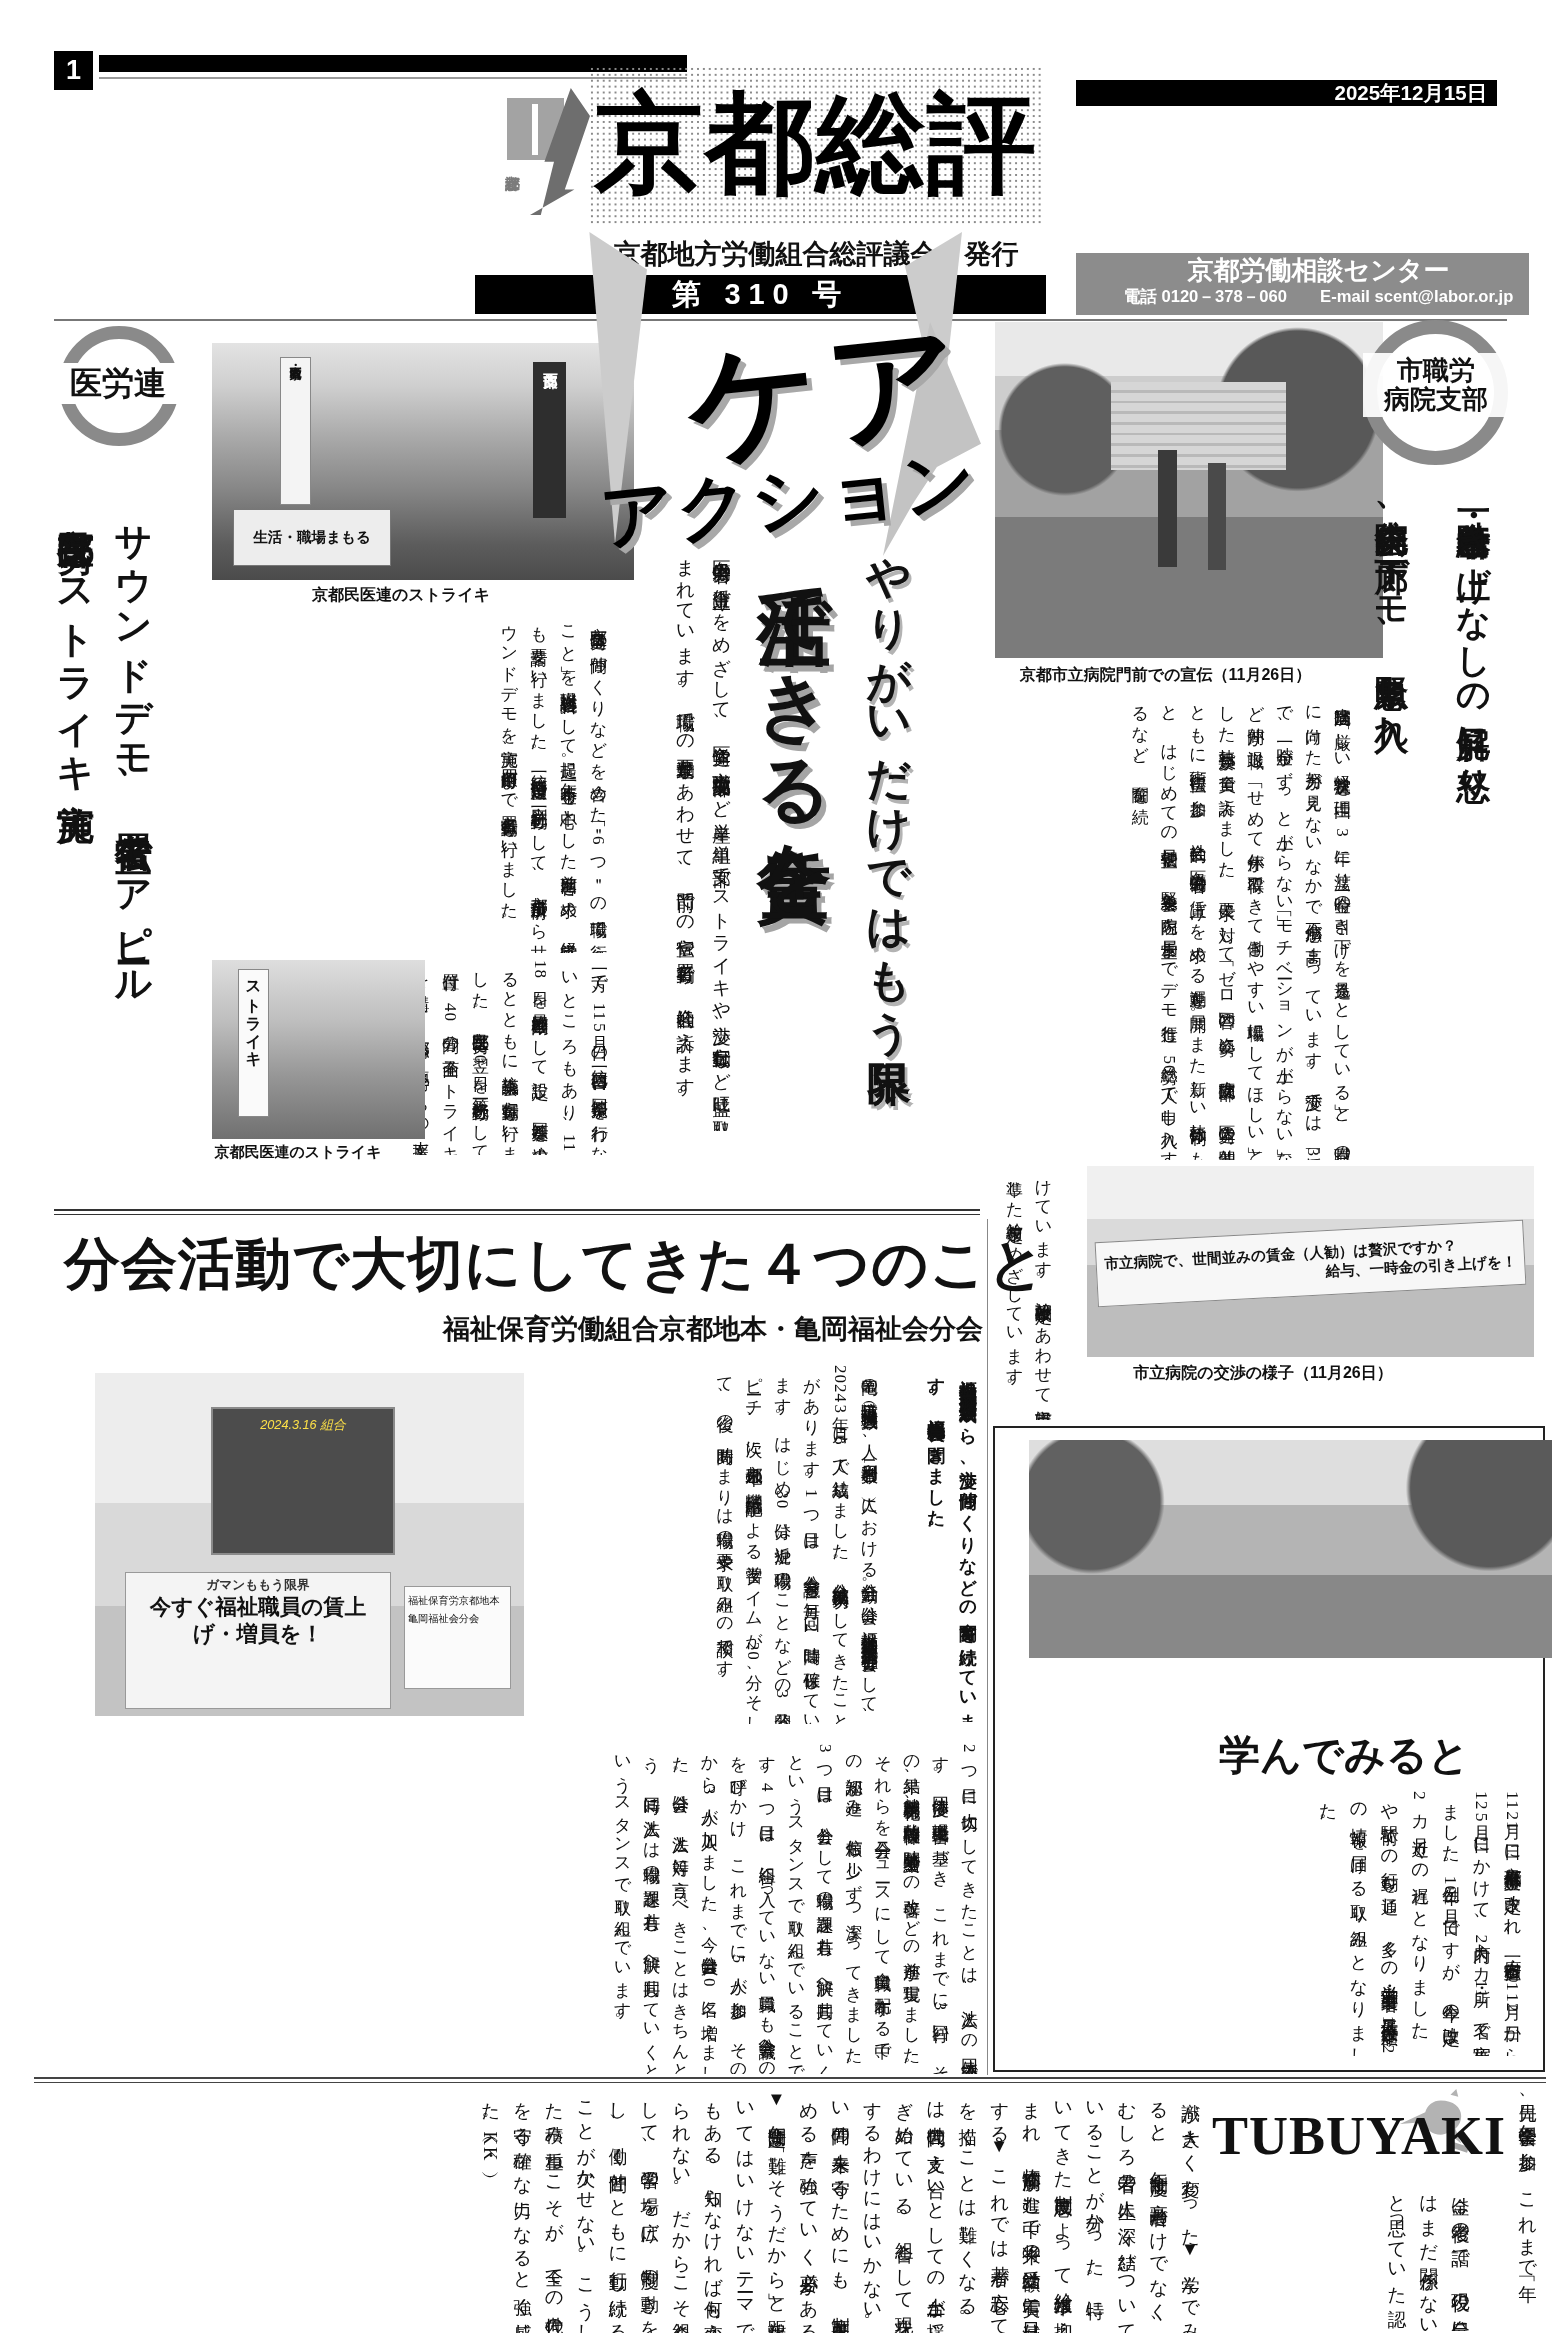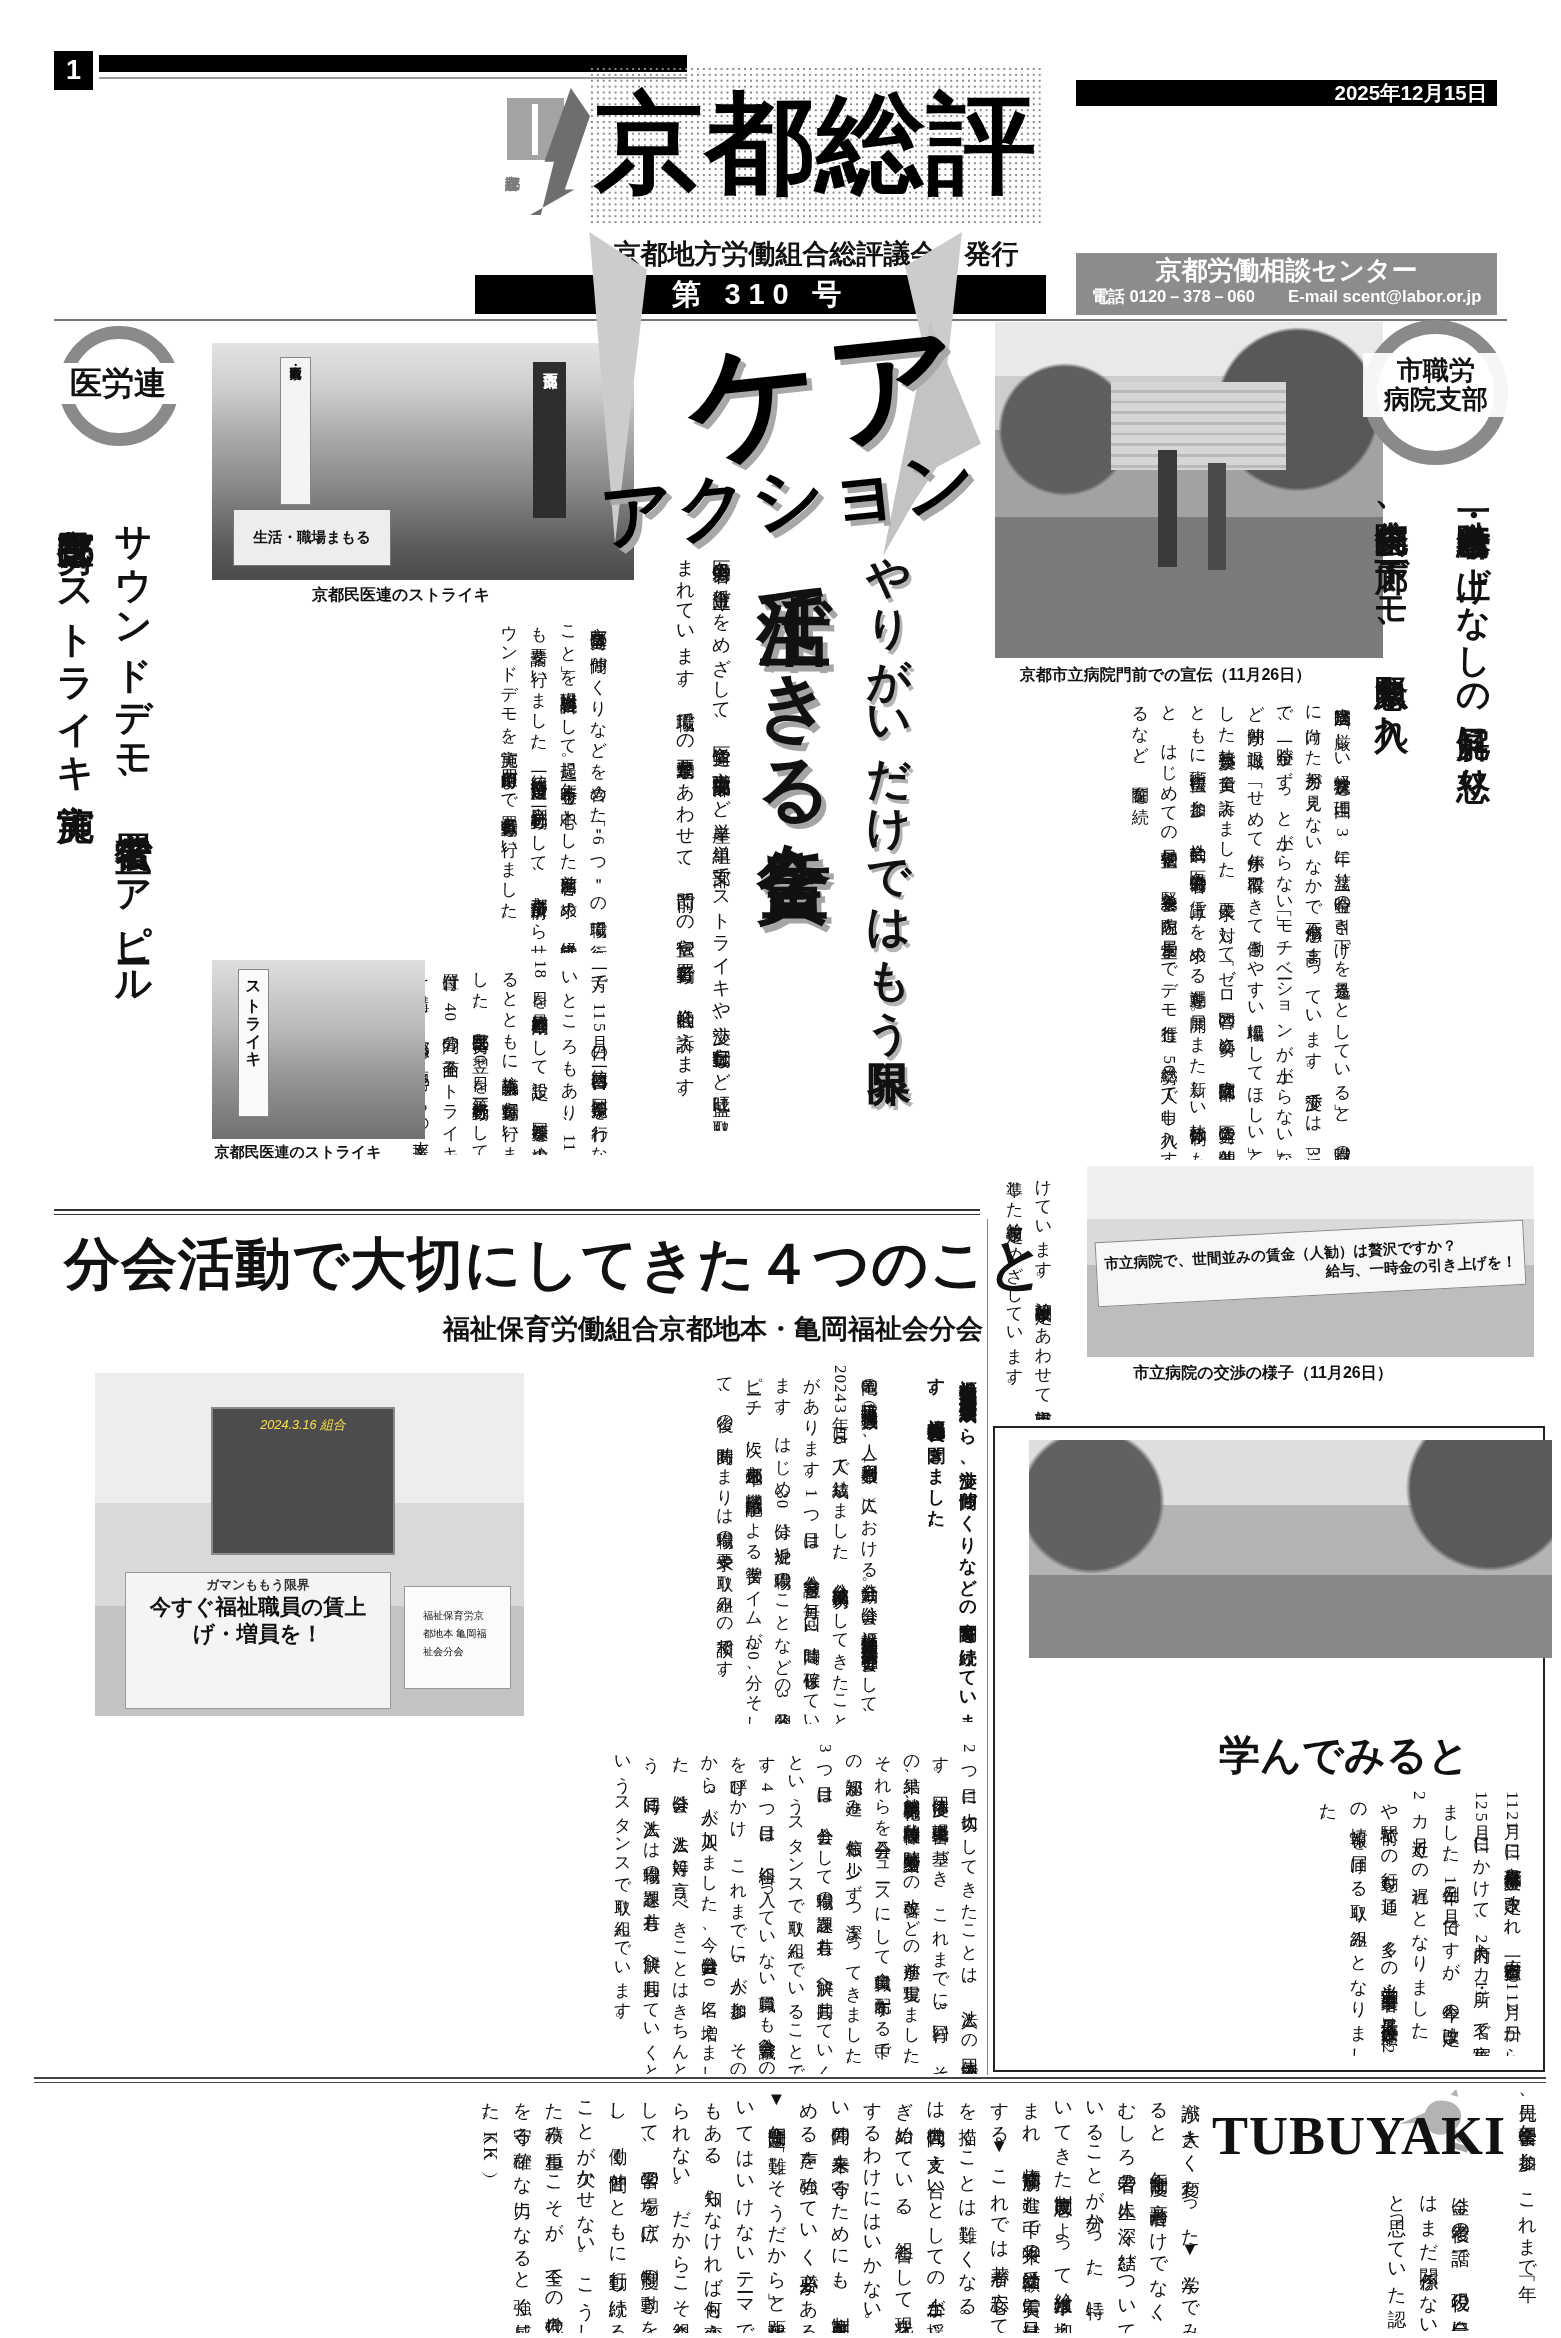--- a/index.html
+++ b/index.html
@@ -47,21 +47,21 @@
   </div>
 
   <div class="abs w900" style="left:589px;top:66px;width:454px;height:158px;font-size:109px;line-height:158px;text-align:center;
               letter-spacing:2px;color:#000;font-family:'Liberation Serif',serif;
               background-image:radial-gradient(circle,#8a8a8a 1.2px,transparent 1.4px);background-size:5.9px 5.9px;">京都総評</div>
   <div class="abs center w900" style="left:589px;top:236px;width:454px;font-size:27px;">京都地方労働組合総評議会：発行</div>
   <div class="abs blackbar center" style="left:475px;top:275px;width:571px;height:39px;font-size:29px;font-weight:900;line-height:39px;letter-spacing:7.8px;">第 310 号</div>
 
   <div class="abs blackbar" style="left:1076px;top:80px;width:421px;height:26px;font-size:20.5px;font-weight:900;line-height:26px;
               text-align:right;padding-right:9.8px;box-sizing:border-box;">2025年12月15日</div>
-  <div class="abs" style="left:1076px;top:253px;width:421px;height:62px;background:#8c8c8c;color:#fff;text-align:center;">
+  <div class="abs" style="left:1076px;top:253px;width:421px;height:62px;background:#8c8c8c;color:#fff;text-align:center;padding-left:32px;">
     <div class="w900" style="font-size:26px;line-height:1.2;margin-top:2px;">京都労働相談センター</div>
     <div style="font-size:16.6px;font-weight:700;">電話 0120－378－060　　E-mail scent@labor.or.jp</div>
   </div>
 
   <div class="abs" style="left:54px;top:319px;width:1453px;height:0;border-top:2px solid #777;"></div>
 
   <div class="ring" style="left:59px;top:326px;width:94px;height:94px;"></div>
   <div class="badge-label" style="left:49px;top:363px;width:138px;height:41px;font-size:32px;">
     <span>医労連</span>
   </div>
@@ -153,21 +153,21 @@
     <div style="position:absolute;left:27%;top:10%;width:42%;height:42%;background:#4c4c4c;border:2.9px solid #8a8a8a;
                 display:flex;align-items:flex-start;justify-content:center;">
       <span style="color:#fde047;font-size:12.7px;font-style:italic;margin-top:7.8px;">2024.3.16 組合</span>
     </div>
     <div style="position:absolute;left:7%;bottom:2%;width:62%;height:40%;background:#f4f4f4;border:1px solid #999;
                 padding:3.9px 7.8px;box-sizing:border-box;text-align:center;">
       <div style="font-size:12.7px;font-weight:700;color:#333;">ガマンももう限界</div>
       <div class="w900" style="font-size:21.5px;line-height:1.25;">今すぐ福祉職員の賃上げ・増員を！</div>
     </div>
     <div style="position:absolute;right:3%;bottom:8%;width:25%;height:30%;background:#fbfbfb;border:1px solid #999;
-                padding:18px;box-sizing:border-box;">
+                padding:3px;box-sizing:border-box;">
       <span style="font-size:10.2px;font-family:'Liberation Serif',serif;">福祉保育労京都地本 亀岡福祉会分会</span>
     </div>
   </div>
 
   <div class="abs vbody w900" style="left:889px;top:1365px;width:94px;height:357px;font-family:'Liberation Sans',sans-serif;font-size:17.6px;line-height:1.8;">福祉保育労京都地本・亀岡福祉会分会結成から、交渉、仲間づくりなどの奮闘を続けています。福嶋儀紀分会長に聞きました。</div>
   <div class="abs vbody" style="left:509px;top:1365px;width:374px;height:359px;line-height:1.7;">亀岡の障害福祉職場（職員数130人、利用者数150人）における分会活動。分会は福祉保育労働組合京都地本・亀岡福祉会分会として、2024年3月に6人で結成しました。分会結成以来大切にしてきたことがあります。1つ目は、分会会議を毎月1回、2時間は確保しています。はじめ30分は近況や職場のことなどの3分間スピーチ、次に京都地本の機関紙記事による学習タイムが20分、そして、後の1時間あまりは職場の要求や取り組みの相談です。</div>
   <div class="abs vbody" style="left:57px;top:1744px;width:926px;height:330px;line-height:1.7;">2つ目に大切にしてきたことは、法人との団体交渉です。団体交渉は職場要求書に基づき、これまでに3回行い、その結果、就業規則明確化、休憩時間確保や時間外手当支給での改善などの前進が実現しました。それらを分会ニュースにして全職員に配布する中で、組合の認知が進み、信頼も少しずつ深まってきました。3つ目は、分会として職場の課題を共有し、解決へ共同していくというスタンスで取り組んでいることです。4つ目は、組合に入っていない職員にも分会会議への参加を呼びかけ、これまでに5人が参加し、その中から3人が加入しました。今、分会員は10名に増えました。分会は、法人と対等に言うべきことはきちんと言う、同時に法人とは職場の課題を共有し、解決へ共同していくというスタンスで取り組んでいます。</div>
 
   <div class="abs" style="left:987px;top:1219px;width:0;height:856px;border-left:1.5px solid #888;"></div>
 

